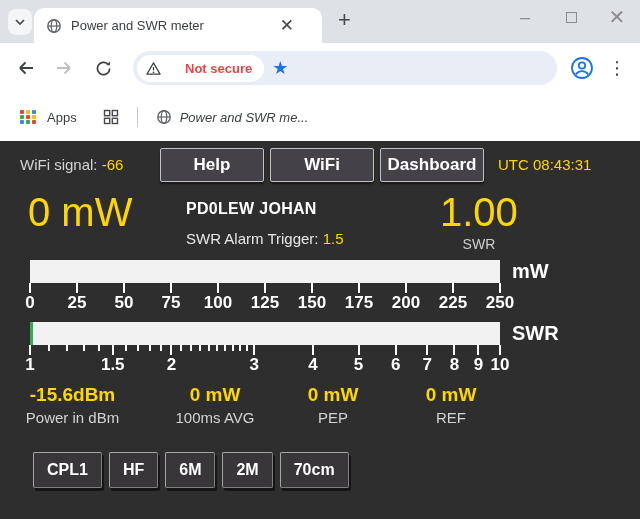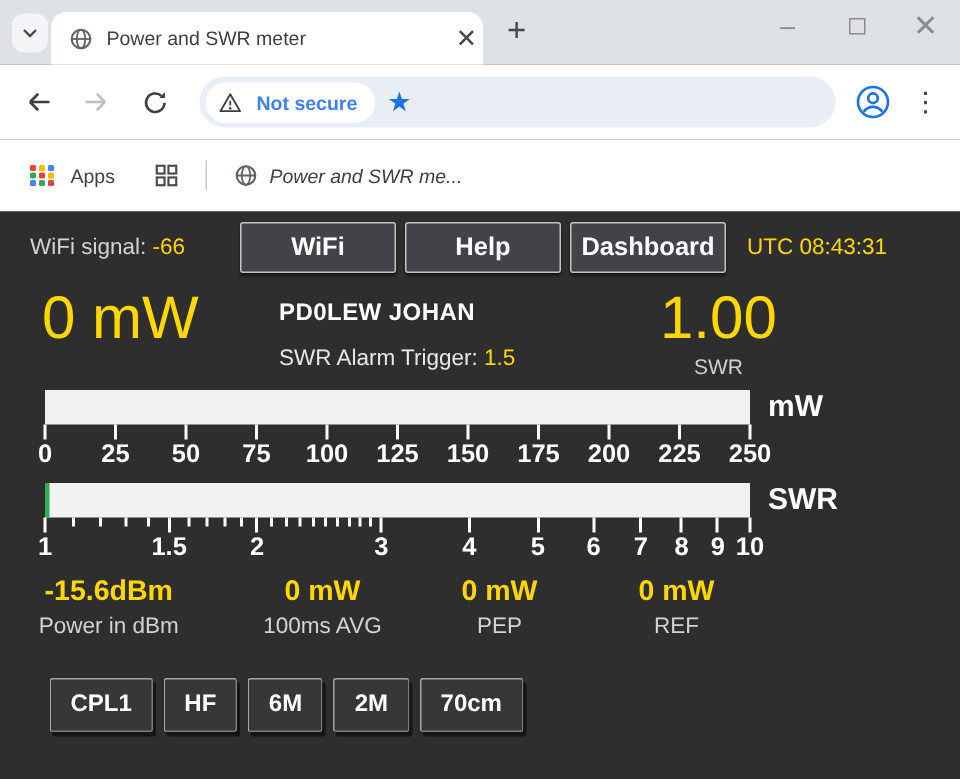--- a/index.html
+++ b/index.html
@@ -5,37 +5,37 @@
   * { margin:0; padding:0; box-sizing:border-box; }
   html,body { width:640px; height:519px; overflow:hidden; }
   body { font-family:"Liberation Sans", sans-serif; background:#2e2e2e; }
   .window { width:640px; height:519px; display:flex; flex-direction:column; }
 
   
   .tabstrip { height:43px; background:#dee1e6; display:flex; align-items:flex-end; flex:none; }
   .tab-search { width:24px; height:26px; background:#f3f5f7; border-radius:8px; margin:0 0 8px 8px;
                 display:flex; align-items:center; justify-content:center; cursor:pointer; }
   .tab { width:288px; height:35px; background:#ffffff; border-radius:10px 10px 0 0; margin-left:2px;
-         display:flex; align-items:center; padding:0 0 0 12px; }
+         display:flex; align-items:center; padding:0 24px 0 12px; }
   .tab-title { font-size:13px; color:#3c4043; flex:1; white-space:nowrap; overflow:hidden; margin-left:9px; }
   .tab-close { font-size:17px; color:#45484d; line-height:1; padding:0 4px; cursor:pointer; }
   .new-tab { font-size:22px; color:#45484d; margin:0 0 12px 16px; line-height:1; cursor:pointer; }
   .win-controls { margin-left:auto; display:flex; align-items:center; align-self:flex-start; height:34px; }
   .win-btn { width:46px; height:30px; display:flex; align-items:center; justify-content:center; color:#8c8c8c; cursor:pointer; }
   .win-min { font-size:18px; }
   .win-max span { width:11px; height:11px; border:1.5px solid #8c8c8c; display:block; }
   .win-close { font-size:20px; }
 
   .toolbar { height:50px; background:#ffffff; display:flex; align-items:center; flex:none; }
   .nav-icon { display:flex; align-items:center; justify-content:center; cursor:pointer; }
   .omnibox { flex:1; height:34px; background:#e9eef6; border-radius:17px; margin-left:20px;
              display:flex; align-items:center; padding:0 10px 0 4px; min-width:0; }
   .chip { background:#ffffff; border-radius:14px; height:27px; display:flex; align-items:center;
           padding:0 12px 0 9px; cursor:pointer; }
-  .chip-label { font-size:13px; font-weight:600; color:#3b82f6; margin-left:10px; }
+  .chip-label { font-size:13px; font-weight:600; color:#ef4444; margin-left:24px; }
   .url { font-size:15px; color:#202124; margin-left:12px; flex:1; white-space:nowrap; overflow:hidden; }
   .star { color:#1a73e8; font-size:18px; margin-left:8px; cursor:pointer; }
   .avatar { margin-left:13px; cursor:pointer; display:flex; }
   .kebab { font-size:18px; color:#3c4043; margin:0 14px 0 14px; cursor:pointer; letter-spacing:0; }
 
   .bookmarks { height:48px; background:#ffffff; display:flex; align-items:center; flex:none; }
   .apps-grid { display:grid; grid-template-columns:repeat(3,5px); grid-gap:1px; margin-left:20px; cursor:pointer; }
   .apps-grid i { width:4px; height:4px; border-radius:1px; display:block; }
   .bm-label { font-size:13px; color:#3c4043; margin-left:10px; cursor:pointer; }
   .squares-icon { margin-left:26px; cursor:pointer; display:flex; }
@@ -193,22 +193,22 @@
     </span>
   </div>
 
   <div class="content">
 
     <div class="hdr-row">
       <span class="wifi">
         <span>WiFi signal:</span>
         <span class="yellow">-66</span>
       </span>
+      <button class="hbtn">Help</button>
       <button class="hbtn">WiFi</button>
-      <button class="hbtn">Help</button>
       <button class="hbtn">Dashboard</button>
       <span class="utc">UTC 08:43:31</span>
     </div>
 
     <div class="readout">
       <div class="ro-left">
         <div class="big-val">0 mW</div>
       </div>
       <div class="ro-mid">
         <div class="callsign">PD0LEW JOHAN</div>

